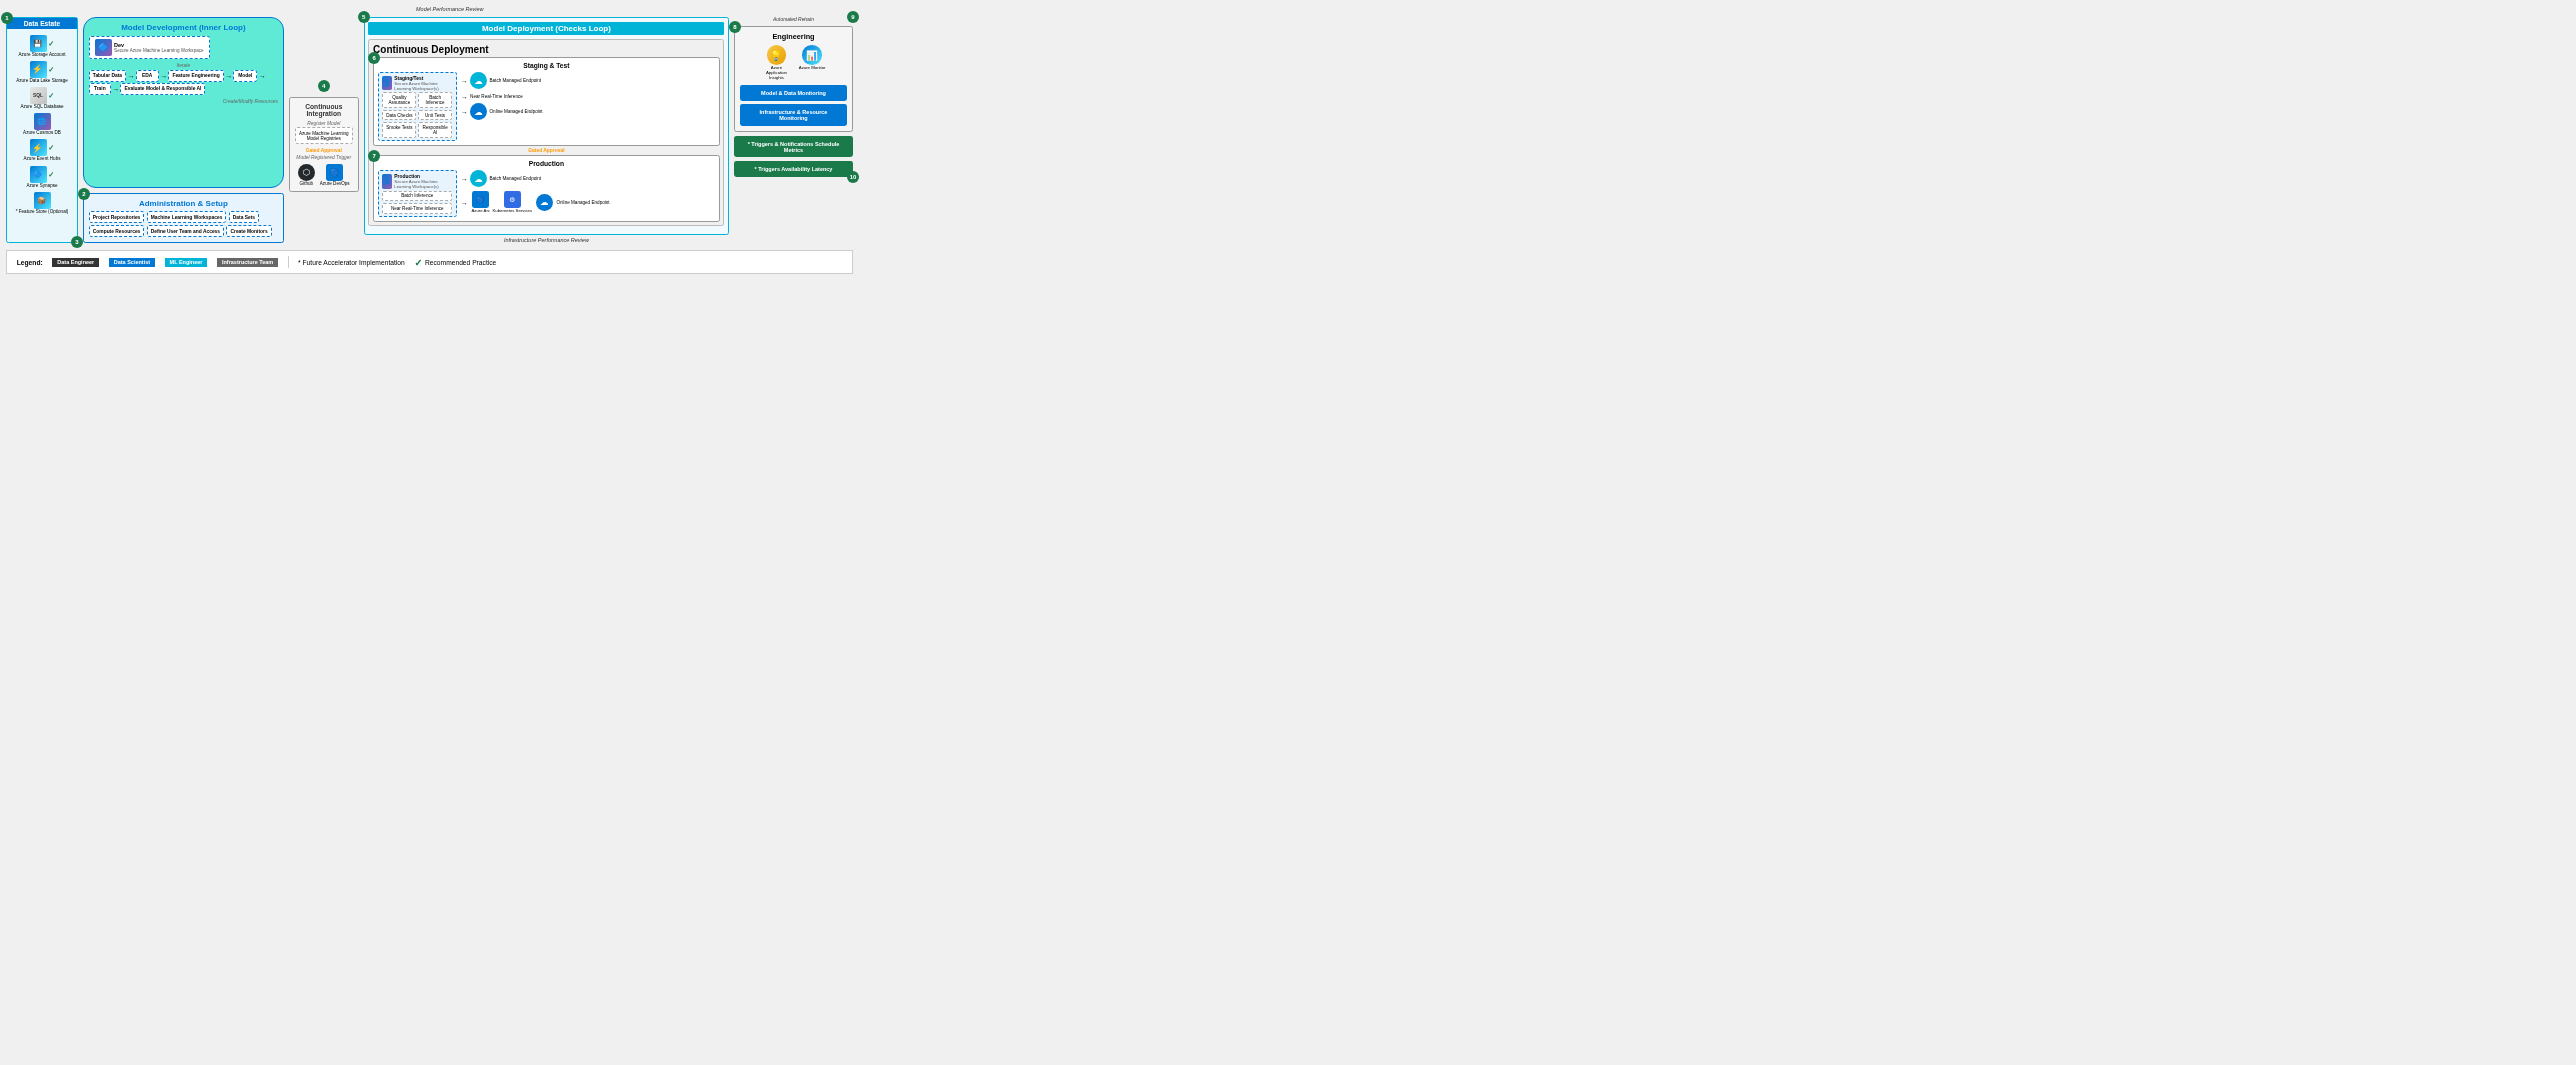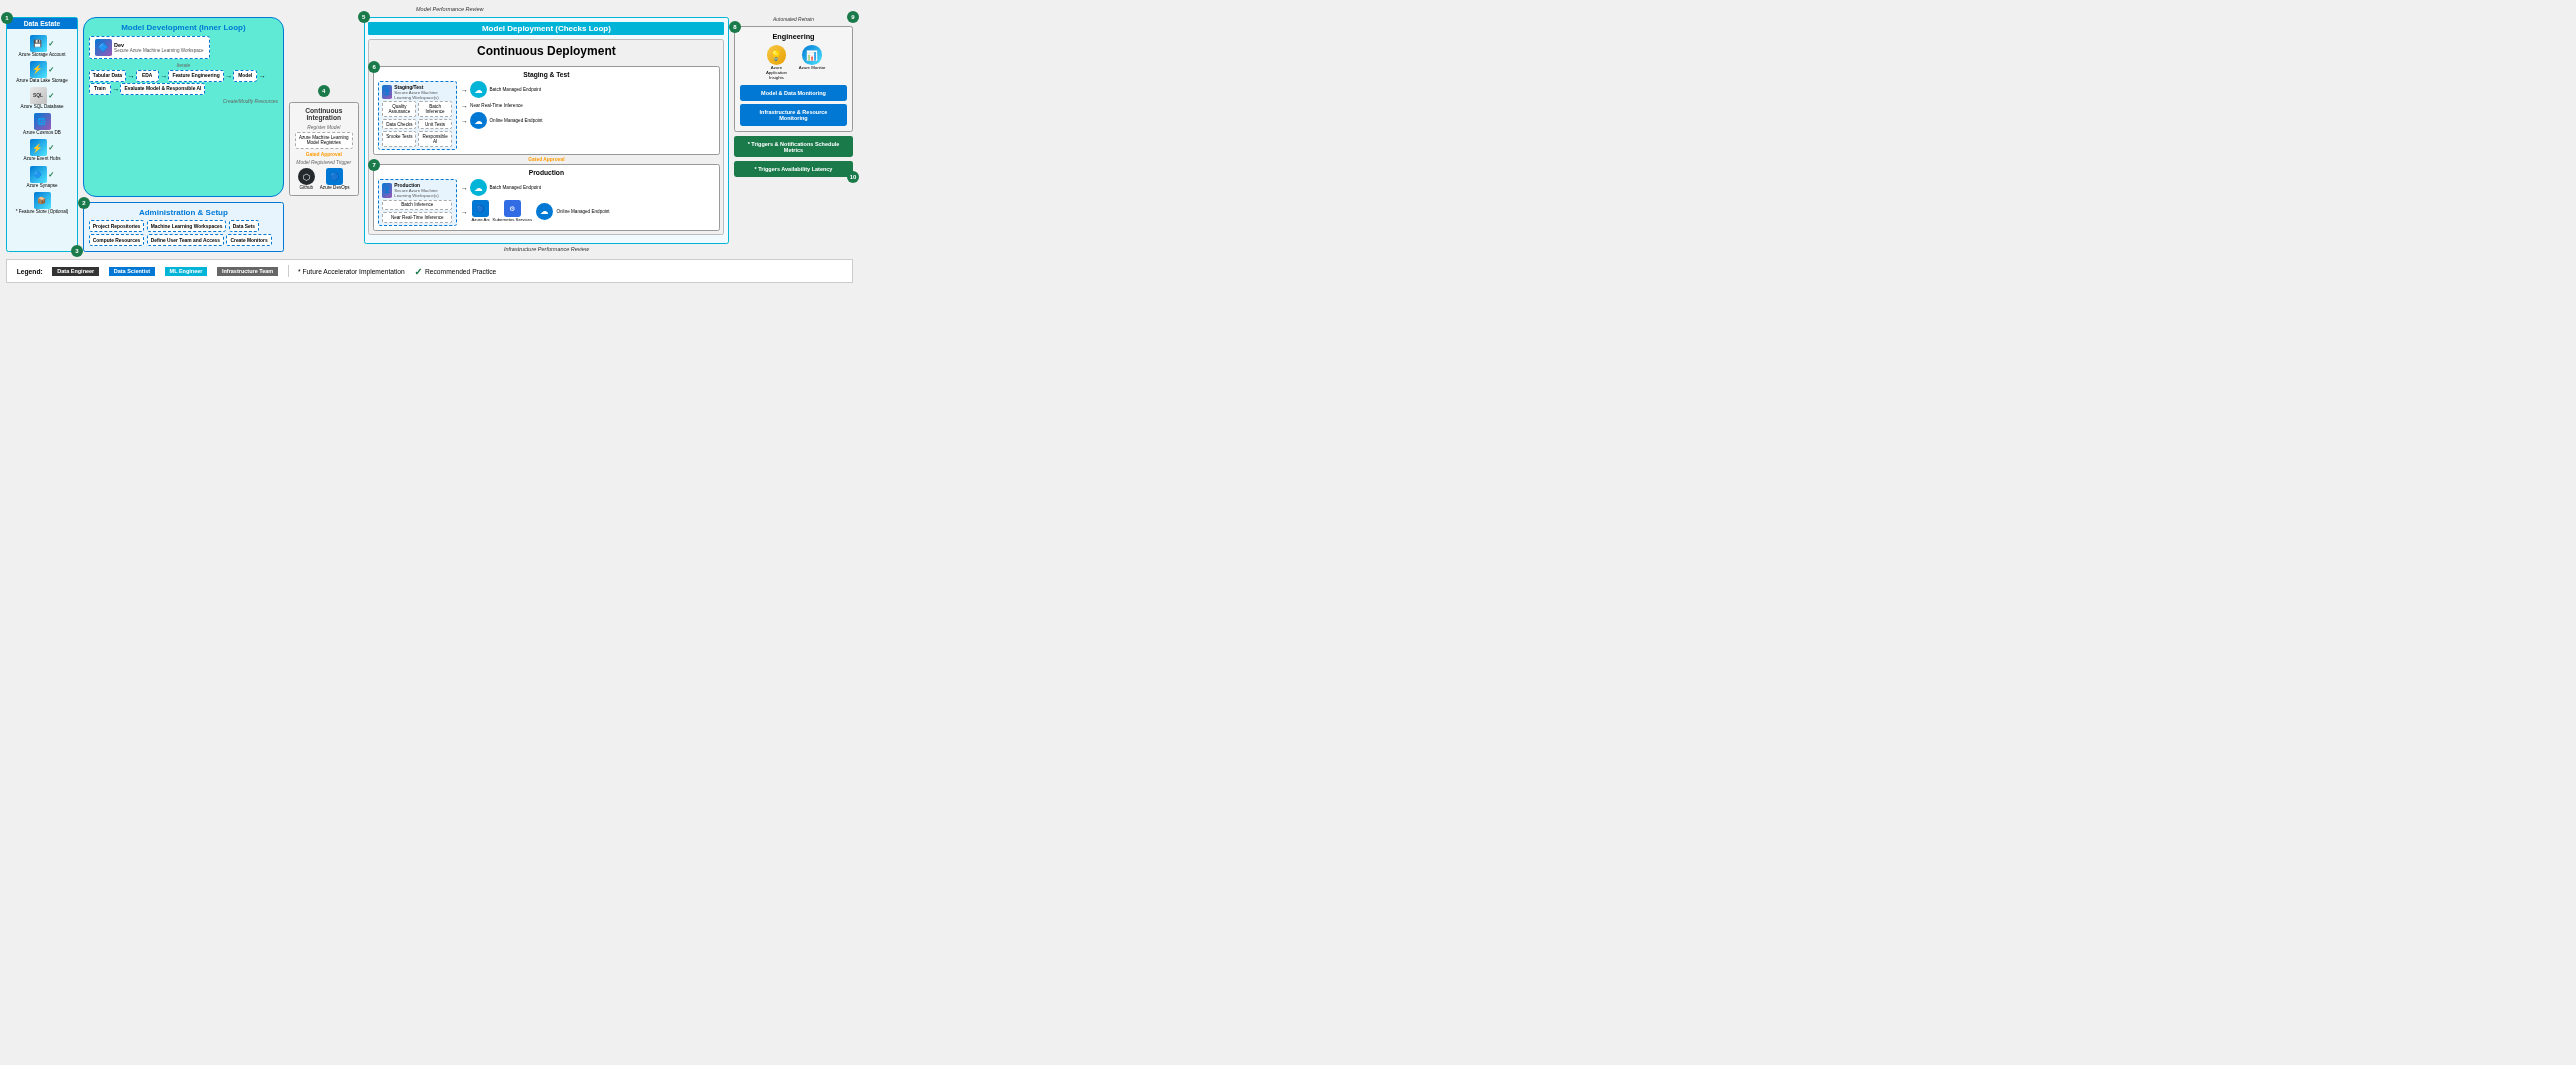--- a/index.html
+++ b/index.html
@@ -161,21 +161,21 @@
     </div>
 
     <div style="flex:1; position:relative;">
 
       <div style="position:absolute; top:-6px; left:-6px; width:12px; height:12px; border-radius:50%; background:#1a7a4a; color:white; font-size:6px; font-weight:bold; display:flex; align-items:center; justify-content:center; z-index:5;">5</div>
 
       <div style="border:1.8px solid #00b4d8; background:#f0faff; border-radius:2.4px; padding:3.7px;">
         <div style="background:#00b4d8; color:white; font-size:8px; font-weight:bold; text-align:center; padding:2.4px; border-radius:1.2px; margin-bottom:3.7px;">Model Deployment (Checks Loop)</div>
 
         <div style="border:1.2px solid #bbb; background:#f0f0f0; border-radius:2.4px; padding:3.7px; margin-bottom:3.7px; position:relative;">
-          <div style="font-size:12px; font-weight:bold; text-align:center; margin-bottom:8px;">Continuous Deployment</div>
+          <div style="font-size:10px; font-weight:bold; text-align:left; margin-bottom:2px;">Continuous Deployment</div>
 
           <div style="border:0.9px solid #999; background:white; border-radius:2.4px; padding:3.7px; margin-bottom:2.4px; position:relative;">
 
             <div style="position:absolute; top:-6px; left:-6px; width:12px; height:12px; border-radius:50%; background:#1a7a4a; color:white; font-size:6px; font-weight:bold; display:flex; align-items:center; justify-content:center;">6</div>
 
             <div style="font-size:6.7px; font-weight:bold; text-align:center; margin-bottom:3.7px;">Staging &amp; Test</div>
 
             <div style="display:flex; gap:3.7px; align-items:flex-start;">
 
               <div style="border:0.9px dashed #0078d4; background:#e8f4fd; border-radius:2.4px; padding:2.4px 3.7px; width:79px; flex-shrink:0;">

